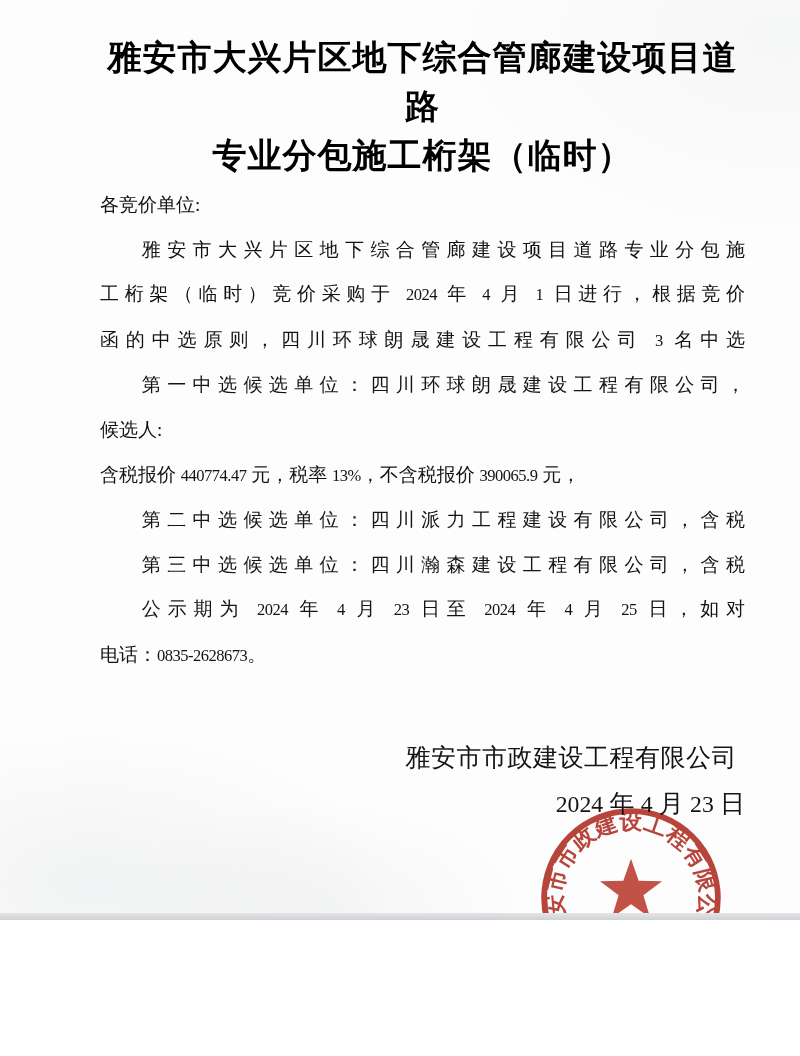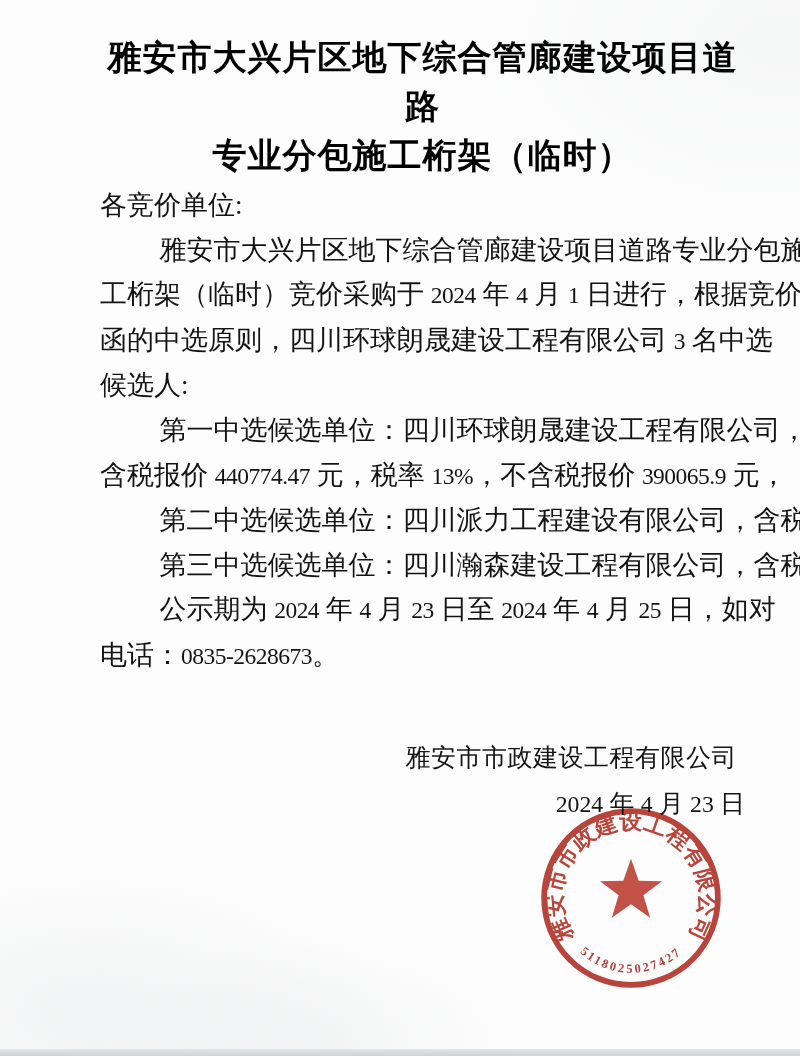--- a/index.html
+++ b/index.html
@@ -1,21 +1,21 @@
 <!DOCTYPE html>
 <html lang="zh"><head>
 <meta charset="utf-8">
 <style>
   * { margin: 0; padding: 0; box-sizing: border-box; }
   html, body { background: #ffffff; }
 
   .page {
     position: relative;
     width: 800px;
-    height: 1056px;
+    height: 920px;
     margin: 0 auto;
     overflow: hidden;
     color: #141414;
     background:
       radial-gradient(420px 220px at 12% 96%, rgba(190,195,200,0.18), rgba(190,195,200,0) 70%),
       radial-gradient(300px 160px at 40% 99%, rgba(190,195,200,0.14), rgba(190,195,200,0) 70%),
       radial-gradient(500px 300px at 98% 4%, rgba(225,228,230,0.25), rgba(225,228,230,0) 70%),
       #fdfdfd;
     font-family: "Liberation Serif", "DejaVu Serif", serif;
   }
@@ -38,21 +38,21 @@
     font-family: "Liberation Sans", "DejaVu Sans", sans-serif;
     font-weight: 700;
     font-size: 34px;
     line-height: 49px;
     color: #000;
     letter-spacing: 1px;
   }
 
   .body-lines {
     margin-top: 3px;
-    font-size: 27px;
+    font-size: 19px;
     line-height: 44.6px;
     color: #131313;
   }
 
   .line {
     white-space: nowrap;
     text-align: justify;
   }
   .line.fill { text-align-last: justify; }
   .line.indent { text-indent: 2.2em; }
@@ -97,22 +97,22 @@
     <div class="title">
       <div>雅安市大兴片区地下综合管廊建设项目道路</div>
       <div>专业分包施工桁架（临时）</div>
     </div>
 
     <div class="body-lines">
         <div class="line"><span>各竞价单位:</span></div>
         <div class="line fill indent"><span>雅安市大兴片区地下综合管廊建设项目道路专业分包施</span></div>
         <div class="line fill"><span>工桁架（临时）竞价采购于 </span><span class="num">2024</span><span> 年 </span><span class="num">4</span><span> 月 </span><span class="num">1</span><span> 日进行，根据竞价</span></div>
         <div class="line fill"><span>函的中选原则，四川环球朗晟建设工程有限公司 </span><span class="num">3</span><span> 名中选</span></div>
+        <div class="line fill indent"><span>第一中选候选单位：四川环球朗晟建设工程有限公司，</span></div>
         <div class="line"><span>候选人:</span></div>
-        <div class="line fill indent"><span>第一中选候选单位：四川环球朗晟建设工程有限公司，</span></div>
         <div class="line"><span>含税报价 </span><span class="num">440774.47</span><span> 元，税率 </span><span class="num">13%</span><span>，不含税报价 </span><span class="num">390065.9</span><span> 元，</span></div>
         <div class="line fill indent"><span>第二中选候选单位：四川派力工程建设有限公司，含税</span></div>
         <div class="line fill indent"><span>第三中选候选单位：四川瀚森建设工程有限公司，含税</span></div>
         <div class="line fill indent"><span>公示期为 </span><span class="num">2024</span><span> 年 </span><span class="num">4</span><span> 月 </span><span class="num">23</span><span> 日至 </span><span class="num">2024</span><span> 年 </span><span class="num">4</span><span> 月 </span><span class="num">25</span><span> 日，如对</span></div>
         <div class="line"><span>电话：</span><span class="num">0835-2628673</span><span>。</span></div>
       </div>
 
     <div class="signature">
       <div>
         <span class="company">雅安市市政建设工程有限公司</span>

